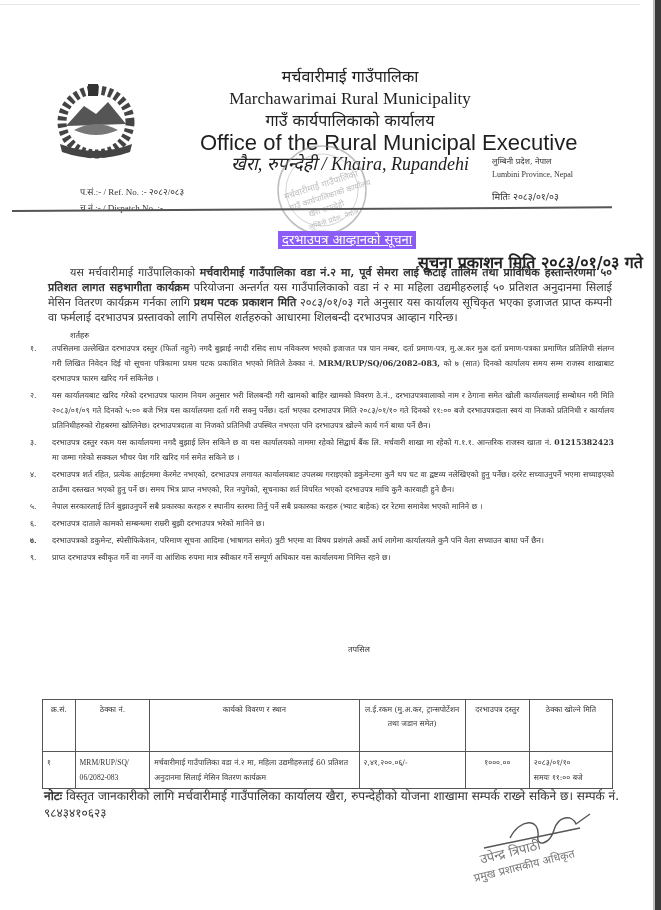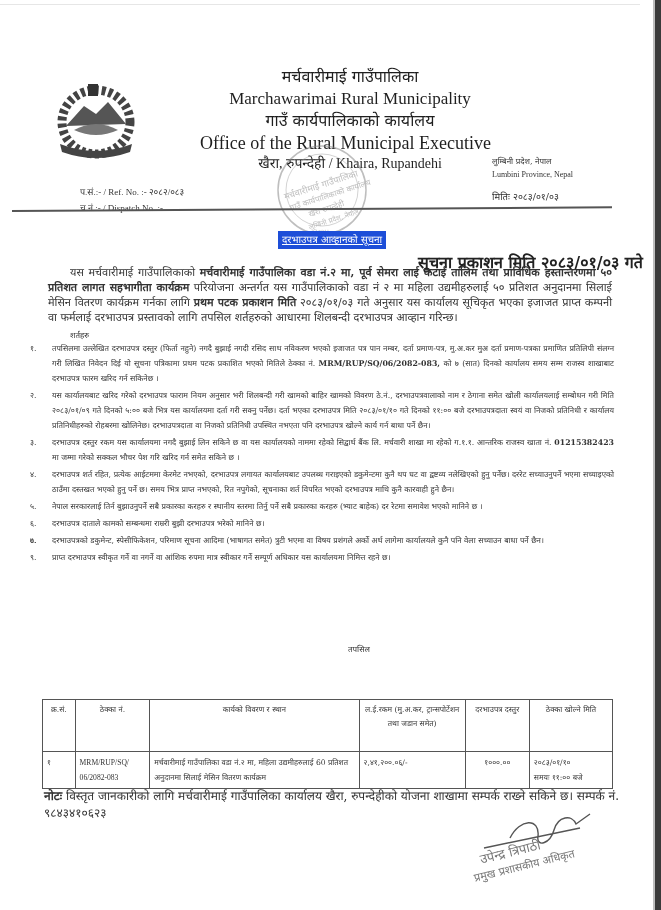--- a/index.html
+++ b/index.html
@@ -11,36 +11,36 @@
   .top-line { position: absolute; left: 0; top: 4px; width: 640px; height: 1px; background: #e6e6e6; }
   .right-edge { position: absolute; right: 0; top: 0; width: 6px; height: 910px; background: #3a3a3a; }
   .right-edge-inner { position: absolute; right: 6px; top: 0; width: 2px; height: 910px; background: #bdbdbd; }
 
   
   .emblem { position: absolute; left: 48px; top: 78px; width: 96px; height: 84px; }
   .head { position: absolute; left: 220px; top: 66px; width: 260px; text-align: center; color: #1f1f1f; }
   .head .l1 { font-size: 16px; line-height: 22px; }
   .head .l2 { font-family: "Liberation Serif", serif; font-size: 17px; line-height: 22px; }
   .head .l3 { font-size: 16px; line-height: 22px; }
-  .head .l4 { font-family: Liberation Serif, serif; font-size: 18px; line-height: 22px; white-space: nowrap; margin-left: -20px; }
-  .head .l5 { font-family: "Liberation Serif", serif; font-size: 14px; line-height: 20px; }
+  .head .l4 { font-family: Liberation Sans, sans-serif; font-size: 22px; line-height: 22px; white-space: nowrap; margin-left: -20px; }
+  .head .l5 { font-family: "Liberation Serif", serif; font-size: 18px; line-height: 20px; font-style: italic; }
 
   .province { position: absolute; left: 492px; top: 155px; font-size: 8px; line-height: 13px; color: #333; }
   .province .en { font-family: "Liberation Serif", serif; font-size: 8px; }
 
   .ref { position: absolute; left: 60px; top: 184px; font-size: 9px; line-height: 16px; color: #333; font-family: "Liberation Serif", serif; margin-left: 20px; }
   .date { position: absolute; left: 492px; top: 190px; font-size: 9.5px; color: #333; }
 
   .stamp { position: absolute; left: 262px; top: 140px; width: 120px; height: 100px; opacity: 0.55; }
 
   .rule { position: absolute; left: 12px; top: 210px; width: 600px; height: 2px; background: #555; transform: rotate(-0.35deg); transform-origin: left; }
 
   .title-box {
     position: absolute; left: 278px; top: 231px;
-    background: #1d4ed8; color: #fff; font-size: 10px; padding: 1px 4px; line-height: 16px;
+    background: #8b5cf6; color: #fff; font-size: 13px; padding: 1px 4px; line-height: 16px;
     text-decoration: underline;
   }
   .pubdate { position: absolute; right: 18px; top: 251px; font-size: 16px; font-weight: bold; color: #222; }
 
   .para { position: absolute; left: 48px; top: 265px; width: 564px; font-size: 11px; line-height: 15px; text-align: justify; color: #333; }
   .para .ind { display: inline-block; width: 22px; }
   .b { font-weight: bold; }
 
   .cond-title { position: absolute; left: 70px; top: 329px; font-size: 8px; color: #333; }
   .conds { position: absolute; left: 30px; top: 341px; width: 584px; font-size: 7.8px; line-height: 15px; color: #333; }

